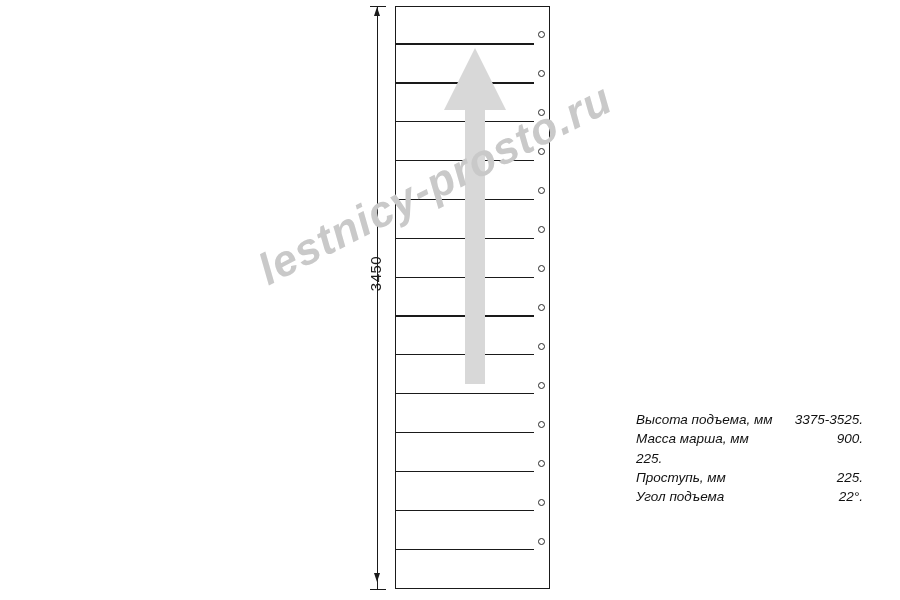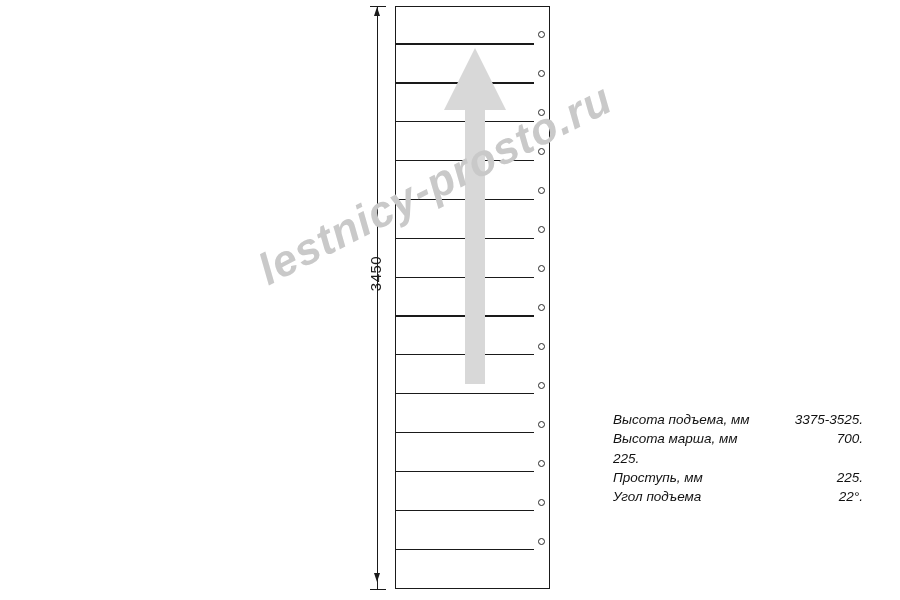--- a/index.html
+++ b/index.html
@@ -160,20 +160,21 @@
     font-size: 13.5px;
     font-style: italic;
     color: #111111;
     font-family: "Liberation Sans", sans-serif;
   }
   .spec-row {
     display: flex;
     justify-content: space-between;
     align-items: baseline;
     line-height: 19.3px;
+    margin-left: 23px;
   }
   .spec-name { white-space: nowrap; }
   .spec-value { white-space: nowrap; text-align: left; }
 </style>
 </head>
 <body>
 
 <div id="page">
 
   <div>
@@ -224,22 +225,22 @@
   </div>
 
   <div class="watermark">lestnicy-prosto.ru</div>
 
   <div class="specs">
     <div class="spec-row">
       <span class="spec-name">Высота подъема, мм</span>
       <span class="spec-value">3375-3525.</span>
     </div>
     <div class="spec-row">
-      <span class="spec-name">Высота марша, мм</span>
-      <span class="spec-value">700.</span>
+      <span class="spec-name">Масса марша, мм</span>
+      <span class="spec-value">900.</span>
     </div>
     <div class="spec-row">
       <span class="spec-value">225.</span>
     </div>
     <div class="spec-row">
       <span class="spec-name">Проступь, мм</span>
       <span class="spec-value">225.</span>
     </div>
     <div class="spec-row">
       <span class="spec-name">Угол подъема</span>

